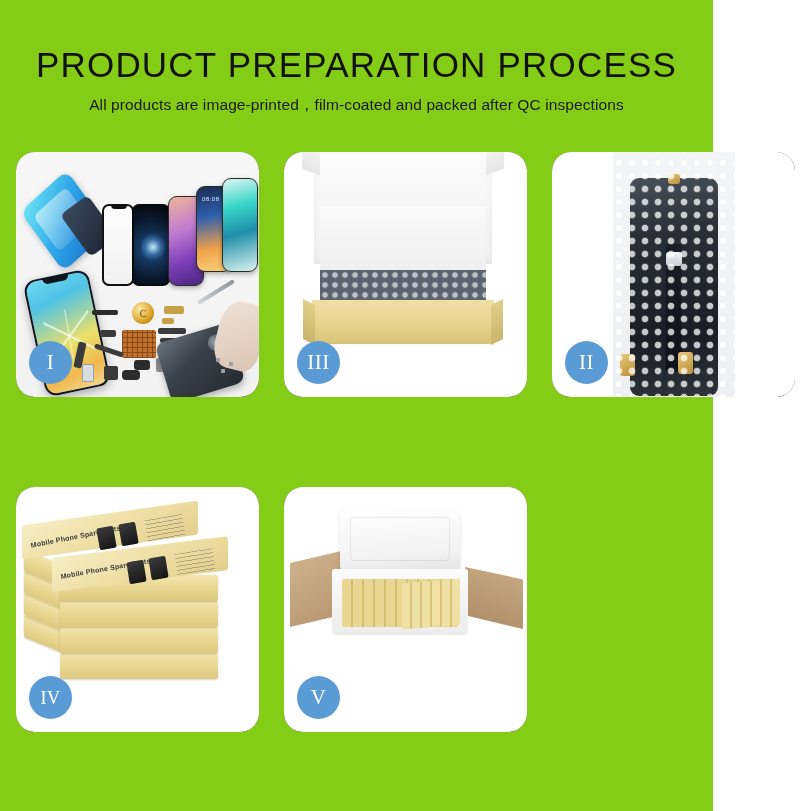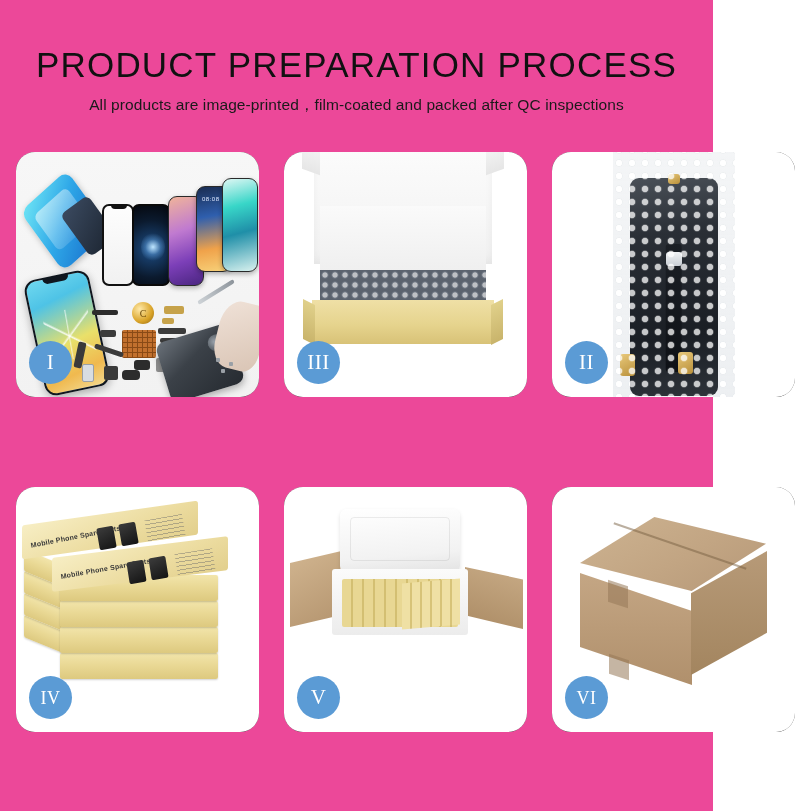--- a/index.html
+++ b/index.html
@@ -9,21 +9,21 @@
     height: 811px;
     background: #ffffff;
     font-family: "Liberation Sans", sans-serif;
     overflow: hidden;
   }
 
   .page {
     position: relative;
     width: 713px;
     height: 811px;
-    background: #ec4899;
+    background: #84cc16;
   }
 
   
   .header {
     position: absolute;
     top: 0; left: 0; right: 0;
     height: 140px;
     text-align: center;
     padding-top: 44px;
   }
@@ -547,28 +547,15 @@
           <div class="cooler-lid"></div>
           <div class="cooler-body"></div>
           <div class="trays5"></div>
           <div class="trays5b"></div>
           <div class="carton-body"></div>
         </div>
       </div>
       <div class="badge">V</div>
     </div>
 
-    <div class="panel">
-      <div class="panel-clip">
-        <div class="scene p6-bg">
-          <div class="c6-top"></div>
-          <div class="c6-left"></div>
-          <div class="c6-right"></div>
-          <div class="c6-seam"></div>
-          <div class="tape" style="left:56px;top:96px;width:20px;height:22px;transform:skewY(18deg);"></div>
-          <div class="tape" style="left:57px;top:170px;width:20px;height:20px;transform:skewY(18deg);"></div>
-        </div>
-      </div>
-      <div class="badge wide">VI</div>
-    </div>
 
   </div>
 </div>
 
 </body></html>

